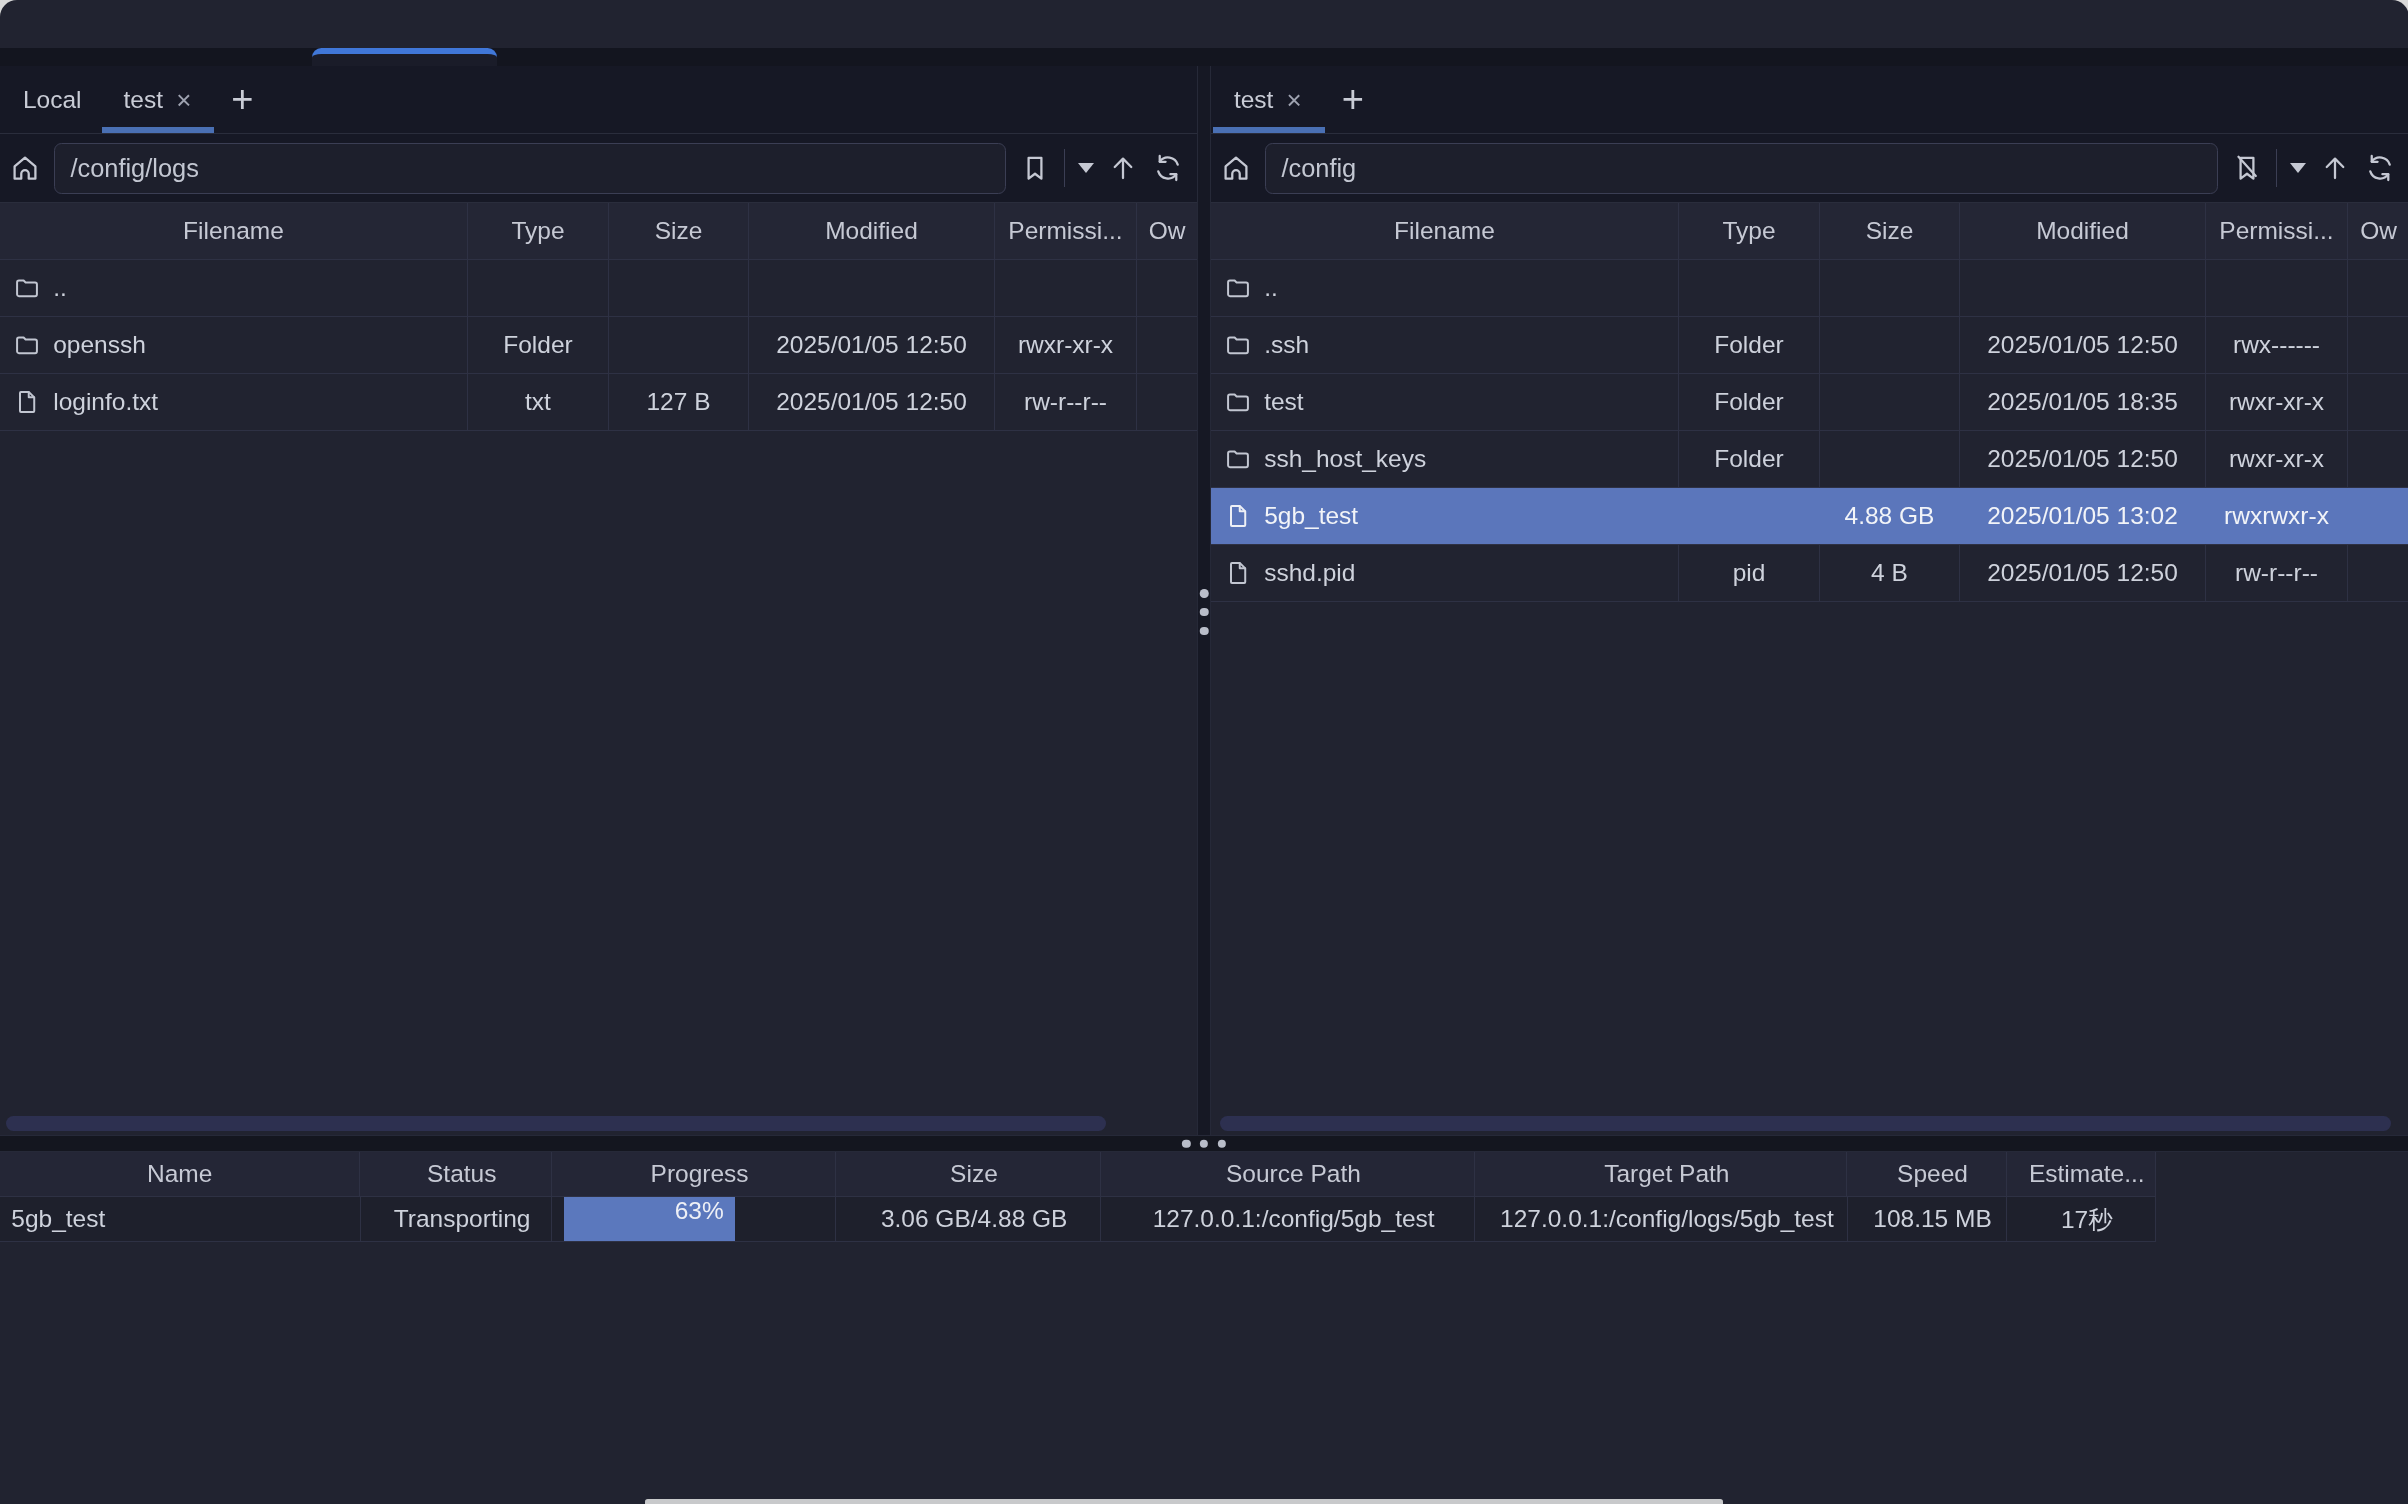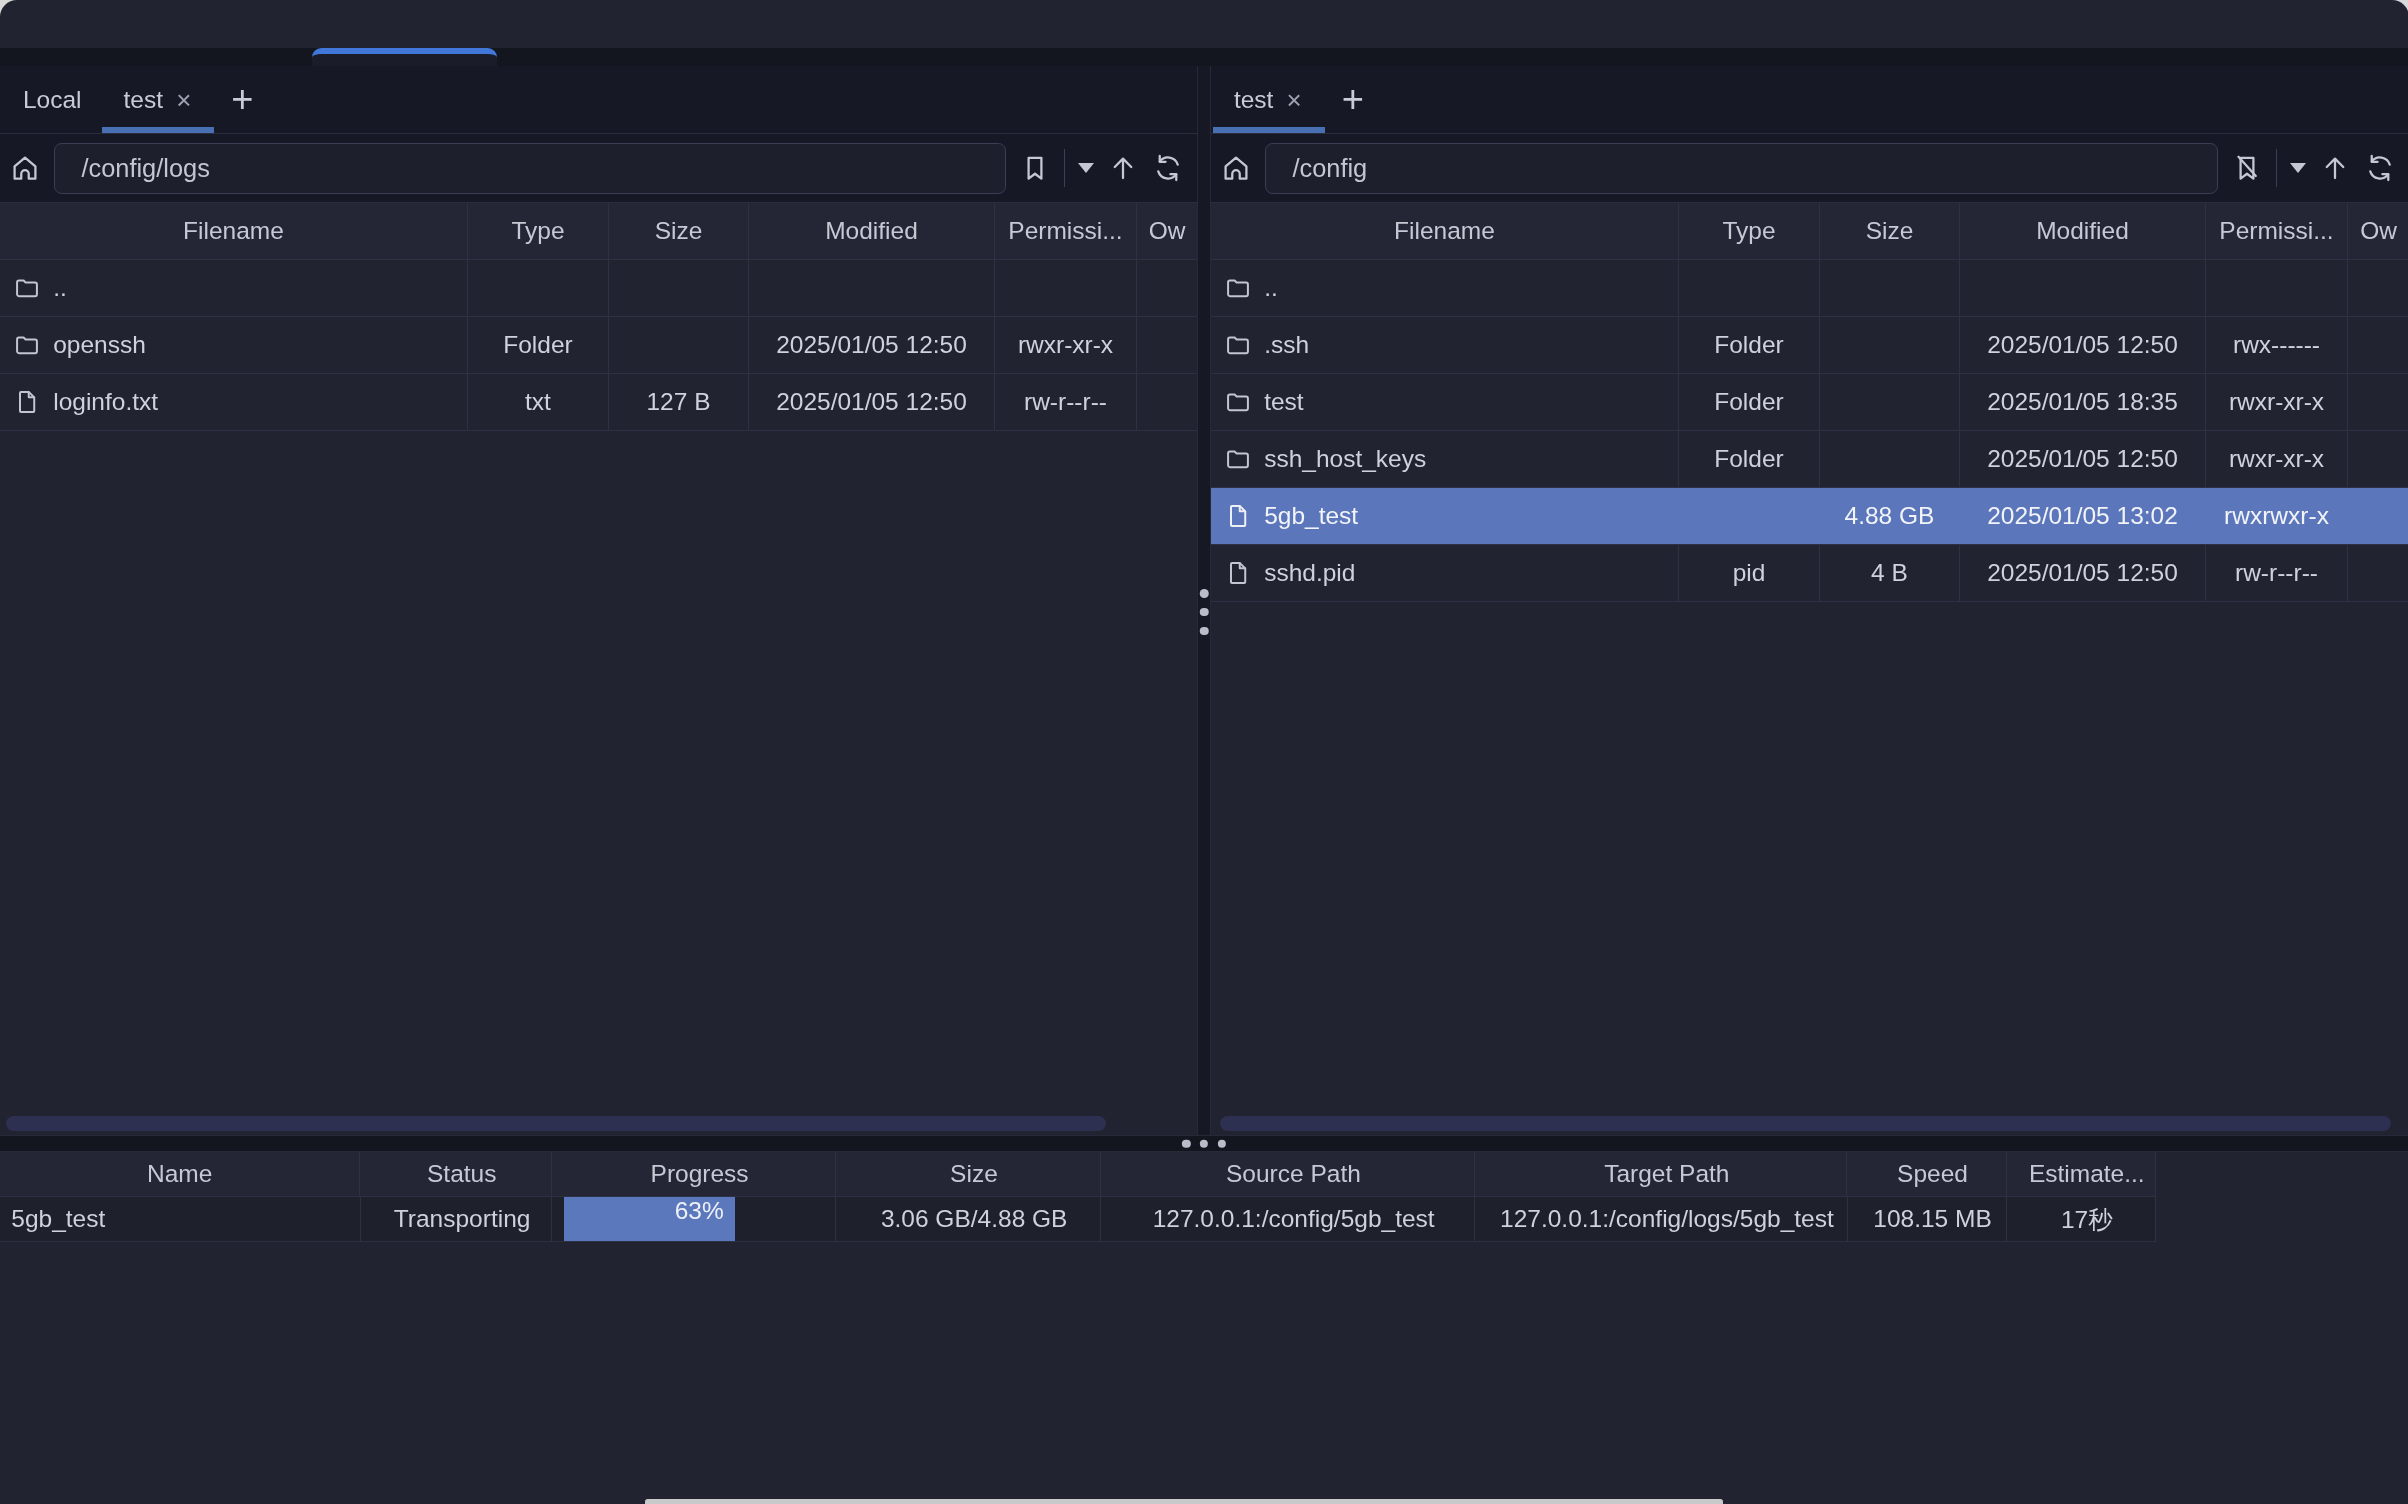--- a/index.html
+++ b/index.html
@@ -51,21 +51,21 @@
     content:""; position:absolute; left:0; right:0; bottom:0; height:5.6px; background:#4a70b4;
   }
   .ptab-plus{ display:flex; align-items:center; padding:0 17px; font-size:38px; font-weight:200; color:#c9ccd6; }
   .pathbar{
     height:69px; background:#161825; border-bottom:0.9px solid #2a2d3c;
     display:flex; align-items:center; padding:0 13px 0 9.4px; gap:13px;
   }
   .pathbar .home{ color:#c5c8d3; flex:0 0 auto; display:flex; }
   .path-input{
     flex:1 1 auto; height:51px; background:#1d1f2c; border:0.9px solid #3b3e54; border-radius:7.5px;
-    color:#c3c7d2; font-size:25.4px; padding:0 26px; outline:none; min-width:0;
+    color:#c3c7d2; font-size:25.4px; padding:0 15px; outline:none; min-width:0;
     font-family:"Liberation Sans","DejaVu Sans",sans-serif;
   }
   .pbtn{ color:#c5c8d3; display:flex; align-items:center; justify-content:center; flex:0 0 auto; }
   .psep{ width:0.9px; height:38px; background:#3b3e54; flex:0 0 auto; }
   .caret{ width:0; height:0; border-left:8.5px solid transparent; border-right:8.5px solid transparent; border-top:10.4px solid #c5c8d3; }
   
   .ftable{ width:100%; }
   .fhead,.frow{ display:flex; height:57px; border-bottom:0.9px solid #2e3144; }
   .fhead{ background:#242635; color:#c6c9d4; }
   .fc{ display:flex; align-items:center; justify-content:center; font-size:24.5px; border-right:0.9px solid #2e3144; overflow:hidden; white-space:nowrap; }

